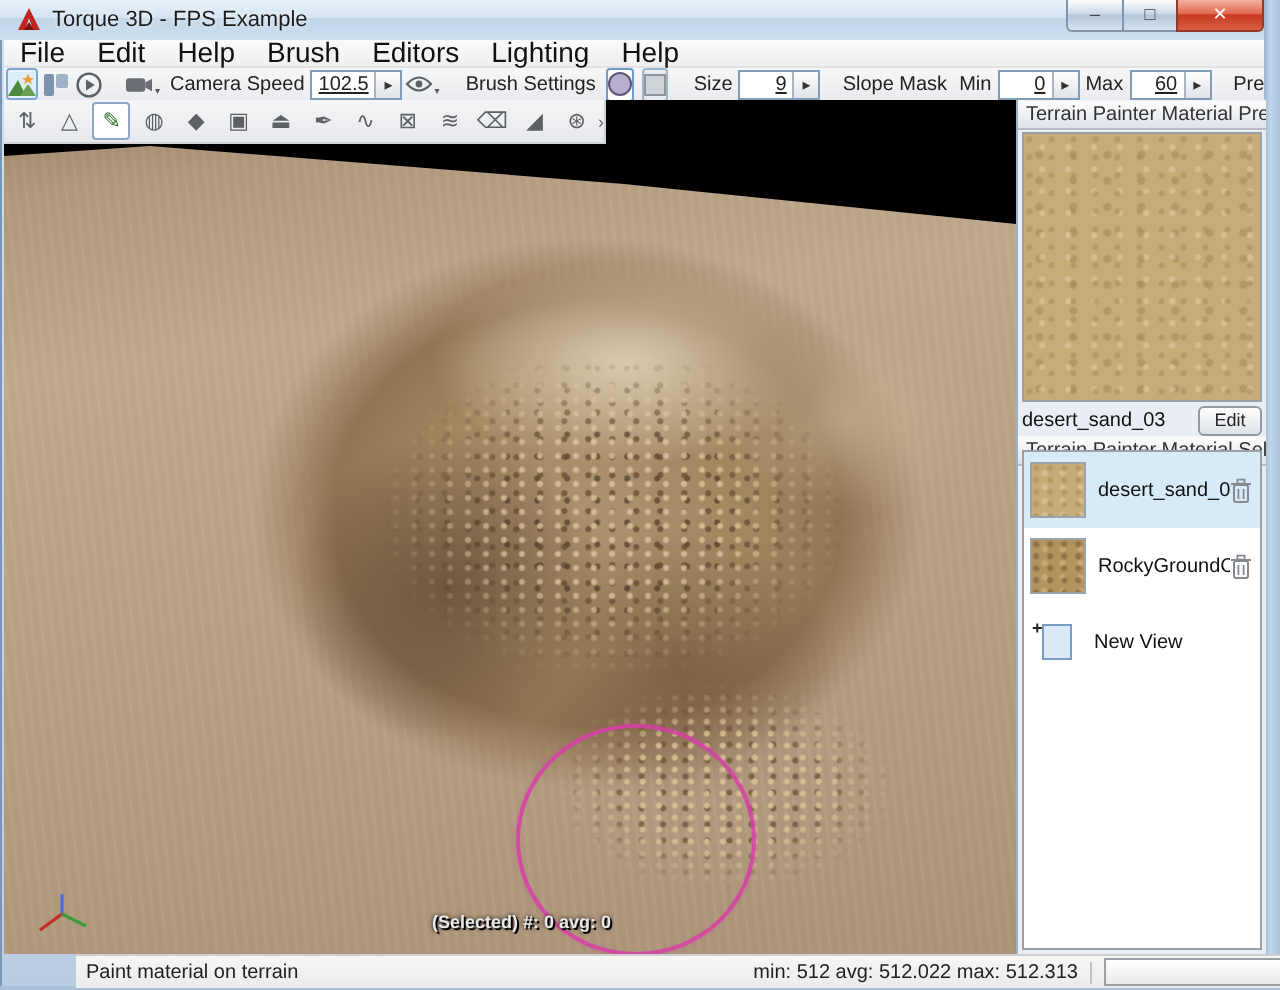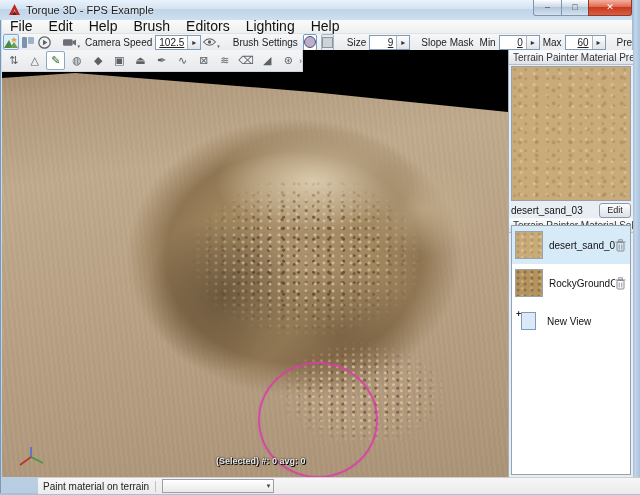--- a/index.html
+++ b/index.html
@@ -342,20 +342,21 @@
           <span class="nl-plus">+</span>
           <span class="nl-page"></span>
         </div>
         <span class="mat-label">New View</span>
       </div>
     </div>
   </div>
 
   <div class="statusbar">
     <span class="sb-left">Paint material on terrain</span>
+    <span class="sb-stats">min: 512  avg: 512.022  max: 512.313</span>
     <div class="sb-sep"></div>
     <div class="sb-combo">
       <span class="arrow">▾</span>
     </div>
   </div>
 
   <div class="aero-right"></div>
   <div class="aero-bottom"></div>
 </div>
 

